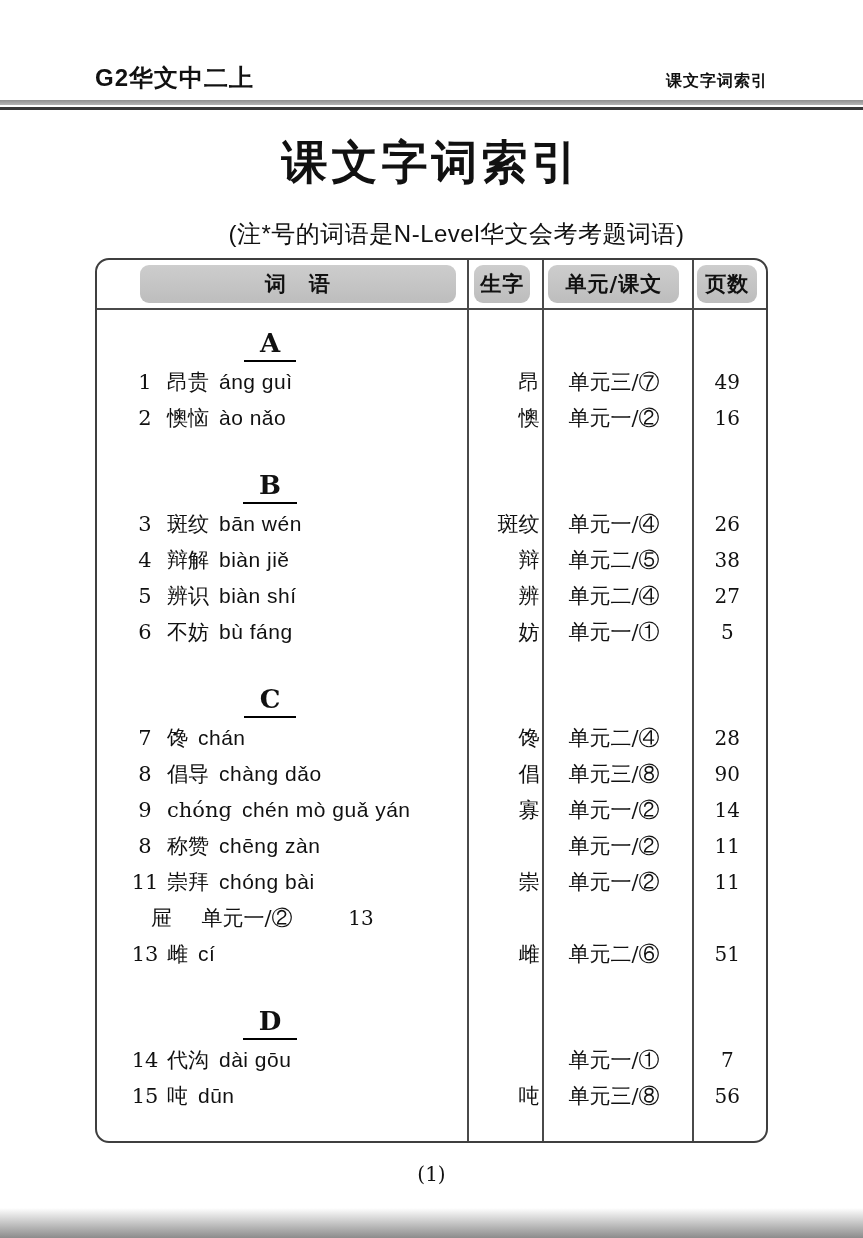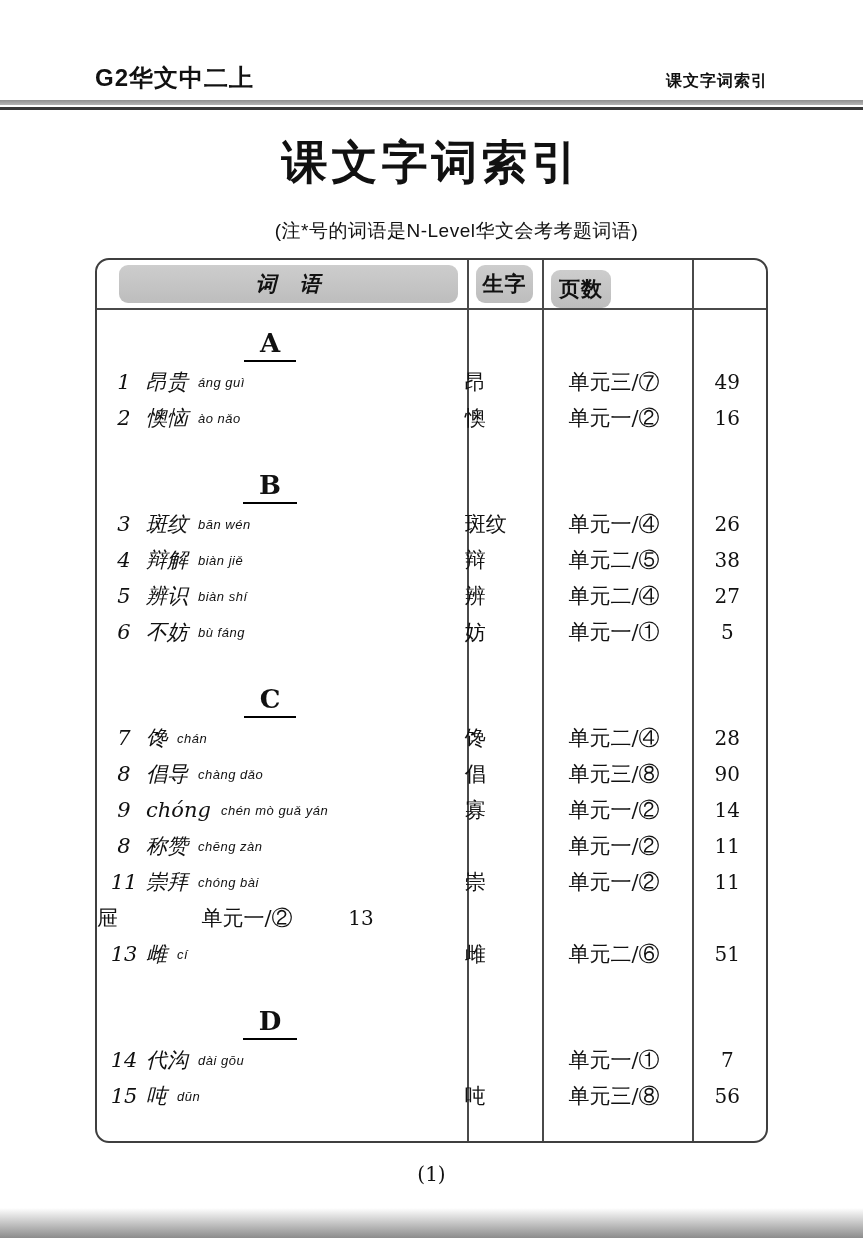--- a/index.html
+++ b/index.html
@@ -38,21 +38,21 @@
     left: 0; right: 0; top: 132px;
     text-align: center;
     font-size: 46px;
     font-weight: bold;
     letter-spacing: 4px;
   }
   .subtitle {
     position: absolute;
     left: 8px; right: 0; top: 218px;
     text-align: center;
-    font-size: 19px;
+    font-size: 24px;
     letter-spacing: 0.5px;
     margin-left: 42px;
   }
 
   
   .index-table {
     position: absolute;
     left: 95px; top: 258px;
     width: 673px; height: 885px;
     border: 2px solid #3f3f3f;
@@ -102,30 +102,29 @@
     font-weight: bold;
     line-height: 30px;
     padding: 0 16px 2px 16px;
     border-bottom: 2px solid #000;
   }
 
   .trow { display: flex; height: 36px; align-items: center; }
   .c1 {
     width: 370px;
     display: flex; align-items: center;
-    padding-left: 13px;
+    padding-left: 34px;
     font-family: "DejaVu Serif", "Liberation Serif", serif;
     font-size: 21px;
-    font-style: italic;
   }
   .num { display: inline-block; width: 28px; text-align: center; margin-right: 8px; }
-  .pinyin { font-family: "Liberation Sans", sans-serif; font-size: 13px; margin-left: 10px; letter-spacing: 0.5px; }
-  .c2 { width: 75px; text-align: left; font-family: Liberation Sans, sans-serif; font-size: 21px; }
+  .pinyin { font-family: "Liberation Sans", sans-serif; font-size: 21px; margin-left: 10px; letter-spacing: 0.5px; }
+  .c2 { width: 75px; text-align: right; font-family: Liberation Sans, sans-serif; font-size: 21px; }
   .c3 { width: 150px; text-align: center; font-family: "DejaVu Serif", "Liberation Serif", serif; font-size: 21px; }
-  .c4 { width: 78px; text-align: center; font-family: "DejaVu Serif", "Liberation Serif", serif; font-size: 20px; align-items: flex-end; }
+  .c4 { width: 78px; text-align: center; font-family: "DejaVu Serif", "Liberation Serif", serif; font-size: 20px; }
 
   
   .page-footer {
     position: absolute;
     left: 0; right: 0; top: 1162px;
     text-align: center;
     font-family: "DejaVu Serif", "Liberation Serif", serif;
     font-size: 20px;
   }
   .bottom-bar {
@@ -155,20 +154,23 @@
   <p class="subtitle">(注*号的词语是N-Level华文会考考题词语)</p>
 
   <div class="index-table">
     <div class="thead">
       <div class="th c1">
         <span class="hbox">词　语</span>
       </div>
       <div class="th c2">
         <span class="hbox">生字</span>
       </div>
+      <div class="th c3">
+        <span class="hbox">单元/课文</span>
+      </div>
       <div class="th c4">
         <span class="hbox">页数</span>
       </div>
     </div>
 
     <div class="hline"></div>
     <div class="vline v1"></div>
     <div class="vline v2"></div>
     <div class="vline v3"></div>
 

